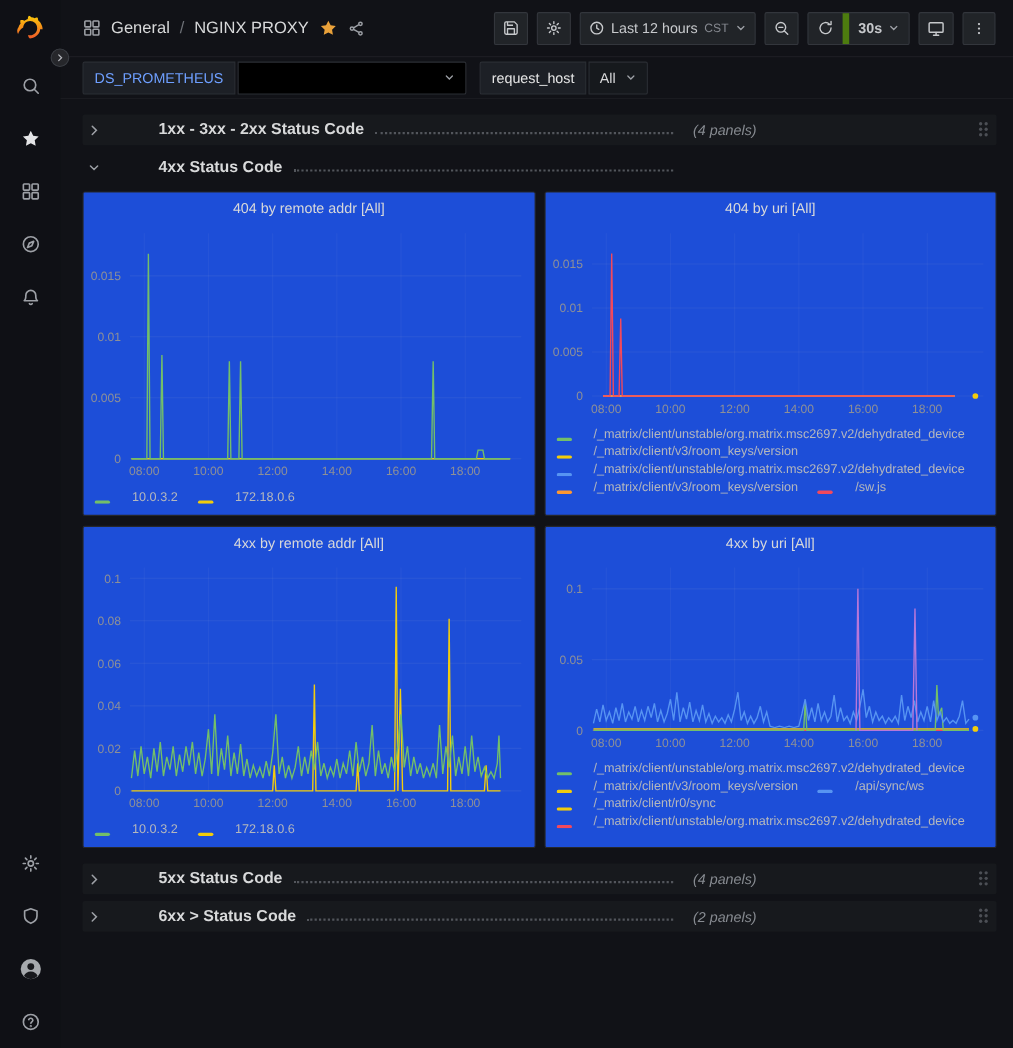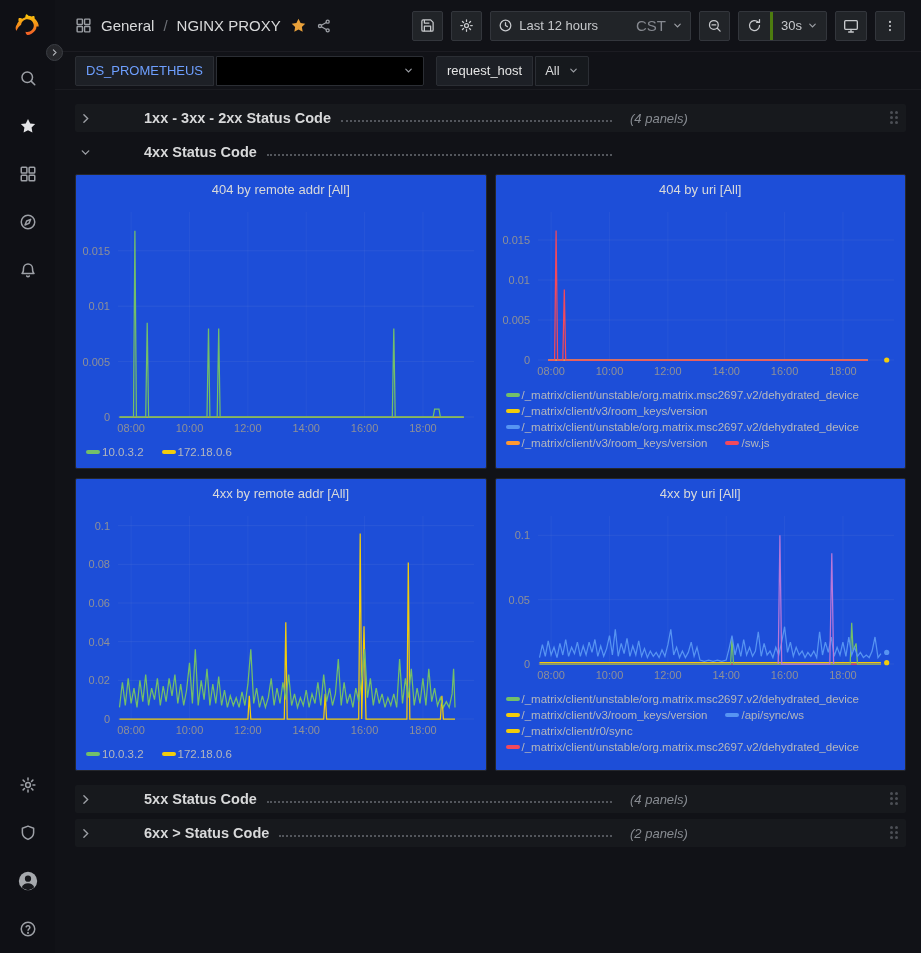--- a/index.html
+++ b/index.html
@@ -33,25 +33,25 @@
   .crumb-sep { color:#6e7177; font-size:15px; }
   .crumb-title { font-size:15px; color:#d8d9da; font-weight:500; cursor:pointer; }
   .fav-star { color:#e9a13a; display:flex; cursor:pointer; }
   .share-ic { color:#9da0a6; display:flex; cursor:pointer; }
 
   .tools { display:flex; align-items:center; gap:8px; }
   .tbtn { height:30px; min-width:30px; padding:0 7px; display:flex; align-items:center; justify-content:center; gap:6px;
           background:#212428; border:1px solid #33363c; border-radius:2px; color:#c7c9cc; cursor:pointer; font-size:13px;
           font-family:inherit; }
   .tbtn svg { flex:none; }
-  .tz { font-size:15px; color:#85888f;margin-left:32px; }
+  .tz { font-size:11px; color:#85888f; }
   .refresh-group { display:flex; align-items:stretch; border:1px solid #33363c; border-radius:2px; background:#212428; }
   .refresh-group .seg { display:flex; align-items:center; gap:5px; padding:0 8px; height:28px; color:#c7c9cc; cursor:pointer;
                         background:none; border:none; font-family:inherit; font-size:13px; }
-  .refresh-group .seg + .seg { border-left:3px solid #4d7c0f; }
+  .refresh-group .seg + .seg { border-left:6px solid #4d7c0f;font-weight:bold; }
 
   
   .submenu { height:38px; flex:none; display:flex; align-items:center; gap:12px; padding:0 16px 0 20px;
              border-bottom:1px solid rgba(204,204,220,0.05); }
   .var { display:flex; align-items:center; gap:2px; }
   .var-label { height:30px; display:flex; align-items:center; padding:0 10px; background:#1d2026;
                border:1px solid #2b2e34; border-radius:2px 0 0 2px; color:#e5e5e5; cursor:pointer; }
   .var-label.blue { color:#6e9fff; font-weight:500; }
   .var-value { height:30px; display:flex; align-items:center; gap:8px; padding:0 9px; background:#16191d;
                border:1px solid #2b2e34; border-radius:0 2px 2px 0; color:#d8d9da; cursor:pointer; }
@@ -72,21 +72,21 @@
 
   .panels-grid { display:grid; grid-template-columns:1fr 1fr; grid-template-rows:295px 293px; gap:9px 8px; margin:8px 0 14px; }
   .panel { background:#1d4ed8; border:1px solid #25272c; border-radius:2px; display:flex; flex-direction:column; overflow:hidden; min-width:0; }
   .panel-header { flex:none; padding:7px 8px 3px; text-align:center; }
   .panel-title { margin:0; font-size:13px; font-weight:500; color:#d8d9da; white-space:nowrap; overflow:hidden; cursor:pointer; }
   .chart { flex:1 1 auto; min-height:0; position:relative; }
   .chart--short { flex:none; height:180px; }
   .chart svg text { font-family:"Liberation Sans",sans-serif; font-size:11px; fill:#8e9097; }
   .legend { flex:none; padding:5px 8px 6px 10px; font-size:11.5px; color:#b4b7bd; }
   .legend-row { display:flex; gap:18px; margin:4px 0; white-space:nowrap; overflow:hidden; }
-  .legend-item { display:inline-flex; align-items:center; gap:2px; cursor:pointer; }
+  .legend-item { display:inline-flex; align-items:flex-end; gap:20px; cursor:pointer; }
   .legend-marker { width:14px; height:3.5px; border-radius:2px; flex:none; }
 </style>
 </head>
 <body>
 
 <div class="app">
 
   <nav class="sidebar">
     <a class="side-logo">
       <svg width="27" height="27" viewBox="0 0 24 24">

